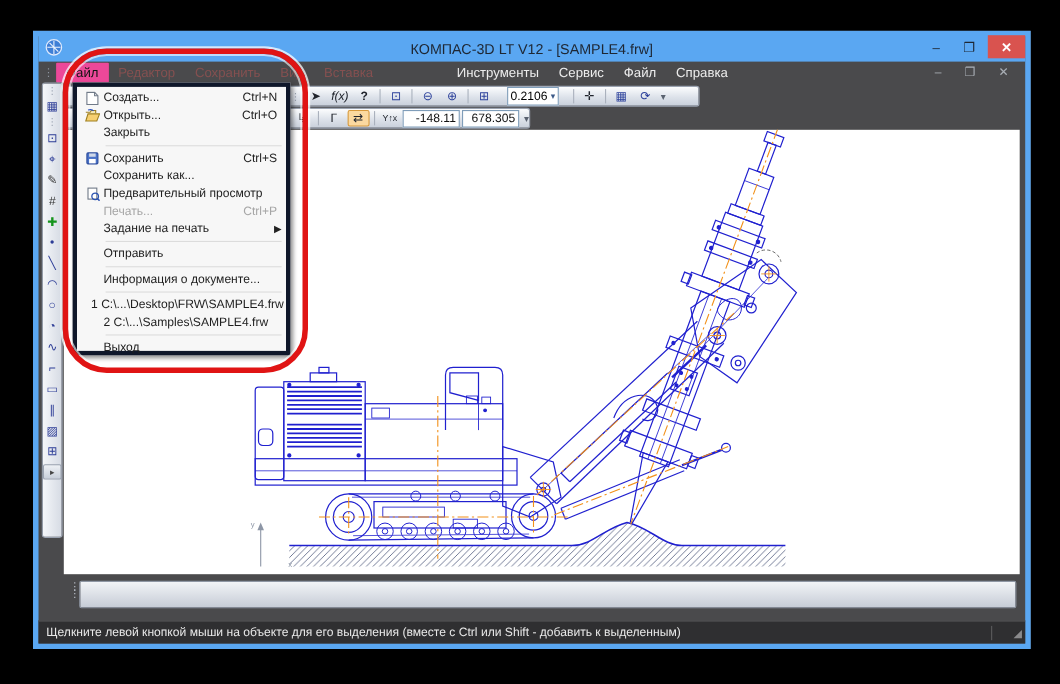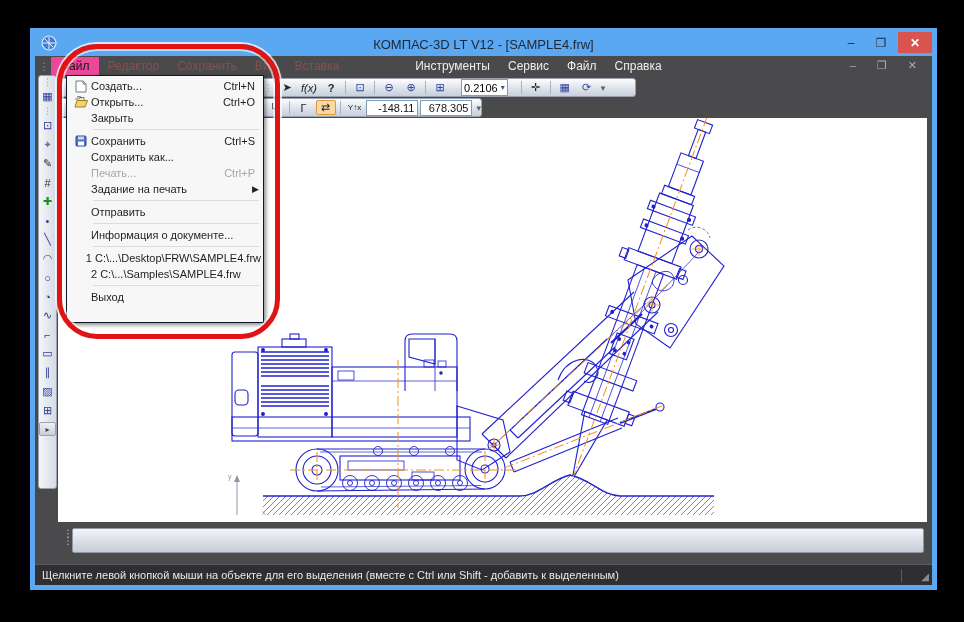--- a/index.html
+++ b/index.html
@@ -62,21 +62,21 @@
   #message-bar{position:absolute;left:37px;top:6px;width:852px;height:25px;
     background:linear-gradient(#f2f4f7,#c6ccd6);border:1px solid #8f97a4;border-radius:2px;
     box-sizing:border-box;font-size:11px;color:#333;padding:4px 6px;}
   #statusbar{position:absolute;left:0;top:531px;width:897px;height:21px;background:#2f2f31;
     border-top:1px solid #5a5a5c;display:flex;align-items:center;color:#e8e8e8;font-size:11px;
     box-sizing:border-box;padding-left:7px;}
   #status-sep{position:absolute;right:30px;top:4px;width:1px;height:13px;background:#5c5c5e;}
   #resize-grip{position:absolute;right:3px;bottom:3px;color:#8a8a8c;font-size:10px;}
   
   #file-menu{position:absolute;left:31px;top:42px;width:198px;height:248px;background:#f7f7f7;
-    border:1px solid #0f172a;box-shadow:2px 2px 4px rgba(0,0,0,.45);font-size:11px;color:#1e1e1e;
+    border:4px solid #0f172a;box-shadow:2px 2px 4px rgba(0,0,0,.45);font-size:11px;color:#1e1e1e;
     padding-top:2px;box-sizing:border-box;}
   .mi{height:16px;display:flex;align-items:center;padding:0 2px 0 4px;}
   .mi .ico{width:20px;height:14px;display:flex;align-items:center;justify-content:center;}
   .mi .lbl{flex:1;white-space:nowrap;}
   .mi .sc{color:#1e1e1e;margin-right:6px;}
   .mi.disabled .lbl,.mi.disabled .sc{color:#a6a6a6;}
   .mi .sub{color:#222;font-size:9px;margin-right:2px;}
   .msep{height:1px;background:#dcdcdc;margin:3px 4px 3px 26px;}
   
   #red-oval{position:absolute;left:22px;top:11px;width:213px;height:285px;border:5px solid #e01414;
@@ -399,20 +399,30 @@
             <rect x="3" y="6.5" width="6" height="4" fill="#fff"></rect>
           </svg>
       </span>
       <span class="lbl">Сохранить</span>
       <span class="sc">Ctrl+S</span>
     </div>
     <div class="mi">
       <span class="ico"></span>
       <span class="lbl">Сохранить как...</span>
     </div>
+    <div class="mi">
+      <span class="ico">
+        <svg width="13" height="13" viewBox="0 0 13 13">
+            <rect x="2" y="1" width="8" height="10" fill="#fff" stroke="#707a88"></rect>
+            <circle cx="8.5" cy="8.5" r="3" fill="none" stroke="#2a52b0" stroke-width="1.2"></circle>
+            <line x1="10.5" y1="10.5" x2="12.5" y2="12.5" stroke="#2a52b0" stroke-width="1.4"></line>
+          </svg>
+      </span>
+      <span class="lbl">Предварительный просмотр</span>
+    </div>
     <div class="mi disabled">
       <span class="ico"></span>
       <span class="lbl">Печать...</span>
       <span class="sc">Ctrl+P</span>
     </div>
     <div class="mi">
       <span class="ico"></span>
       <span class="lbl">Задание на печать</span>
       <span class="sub">▶</span>
     </div>

